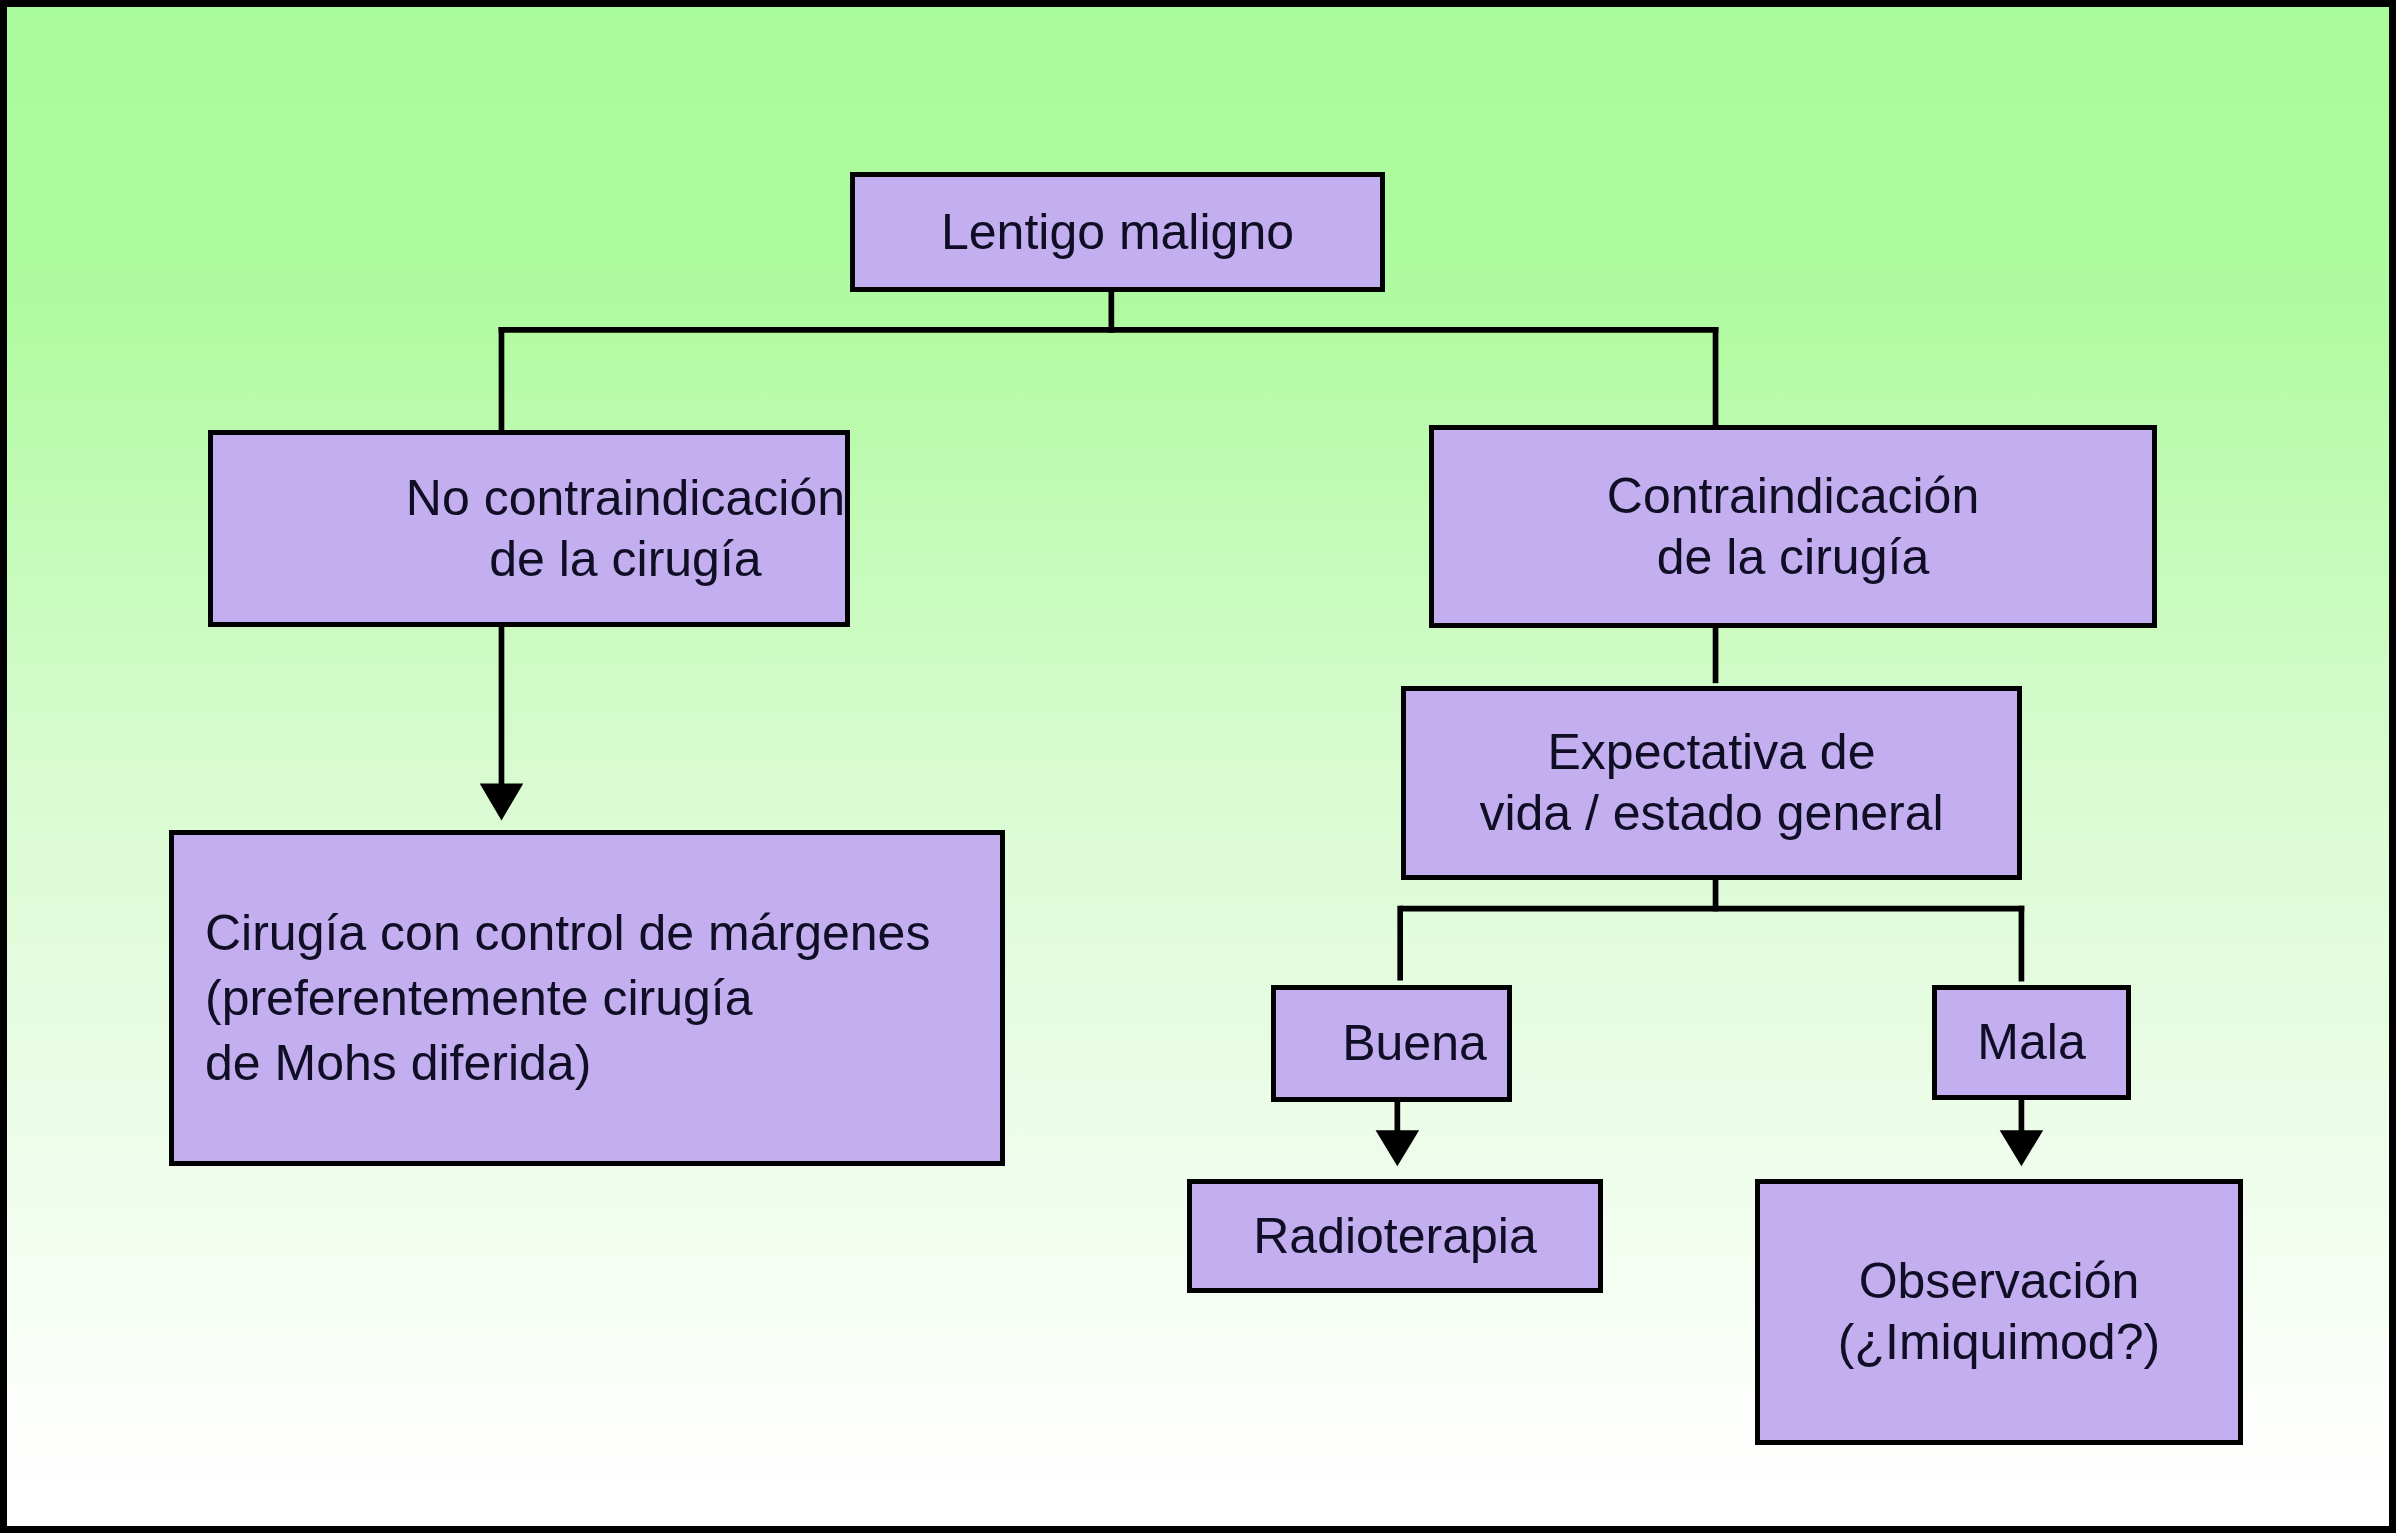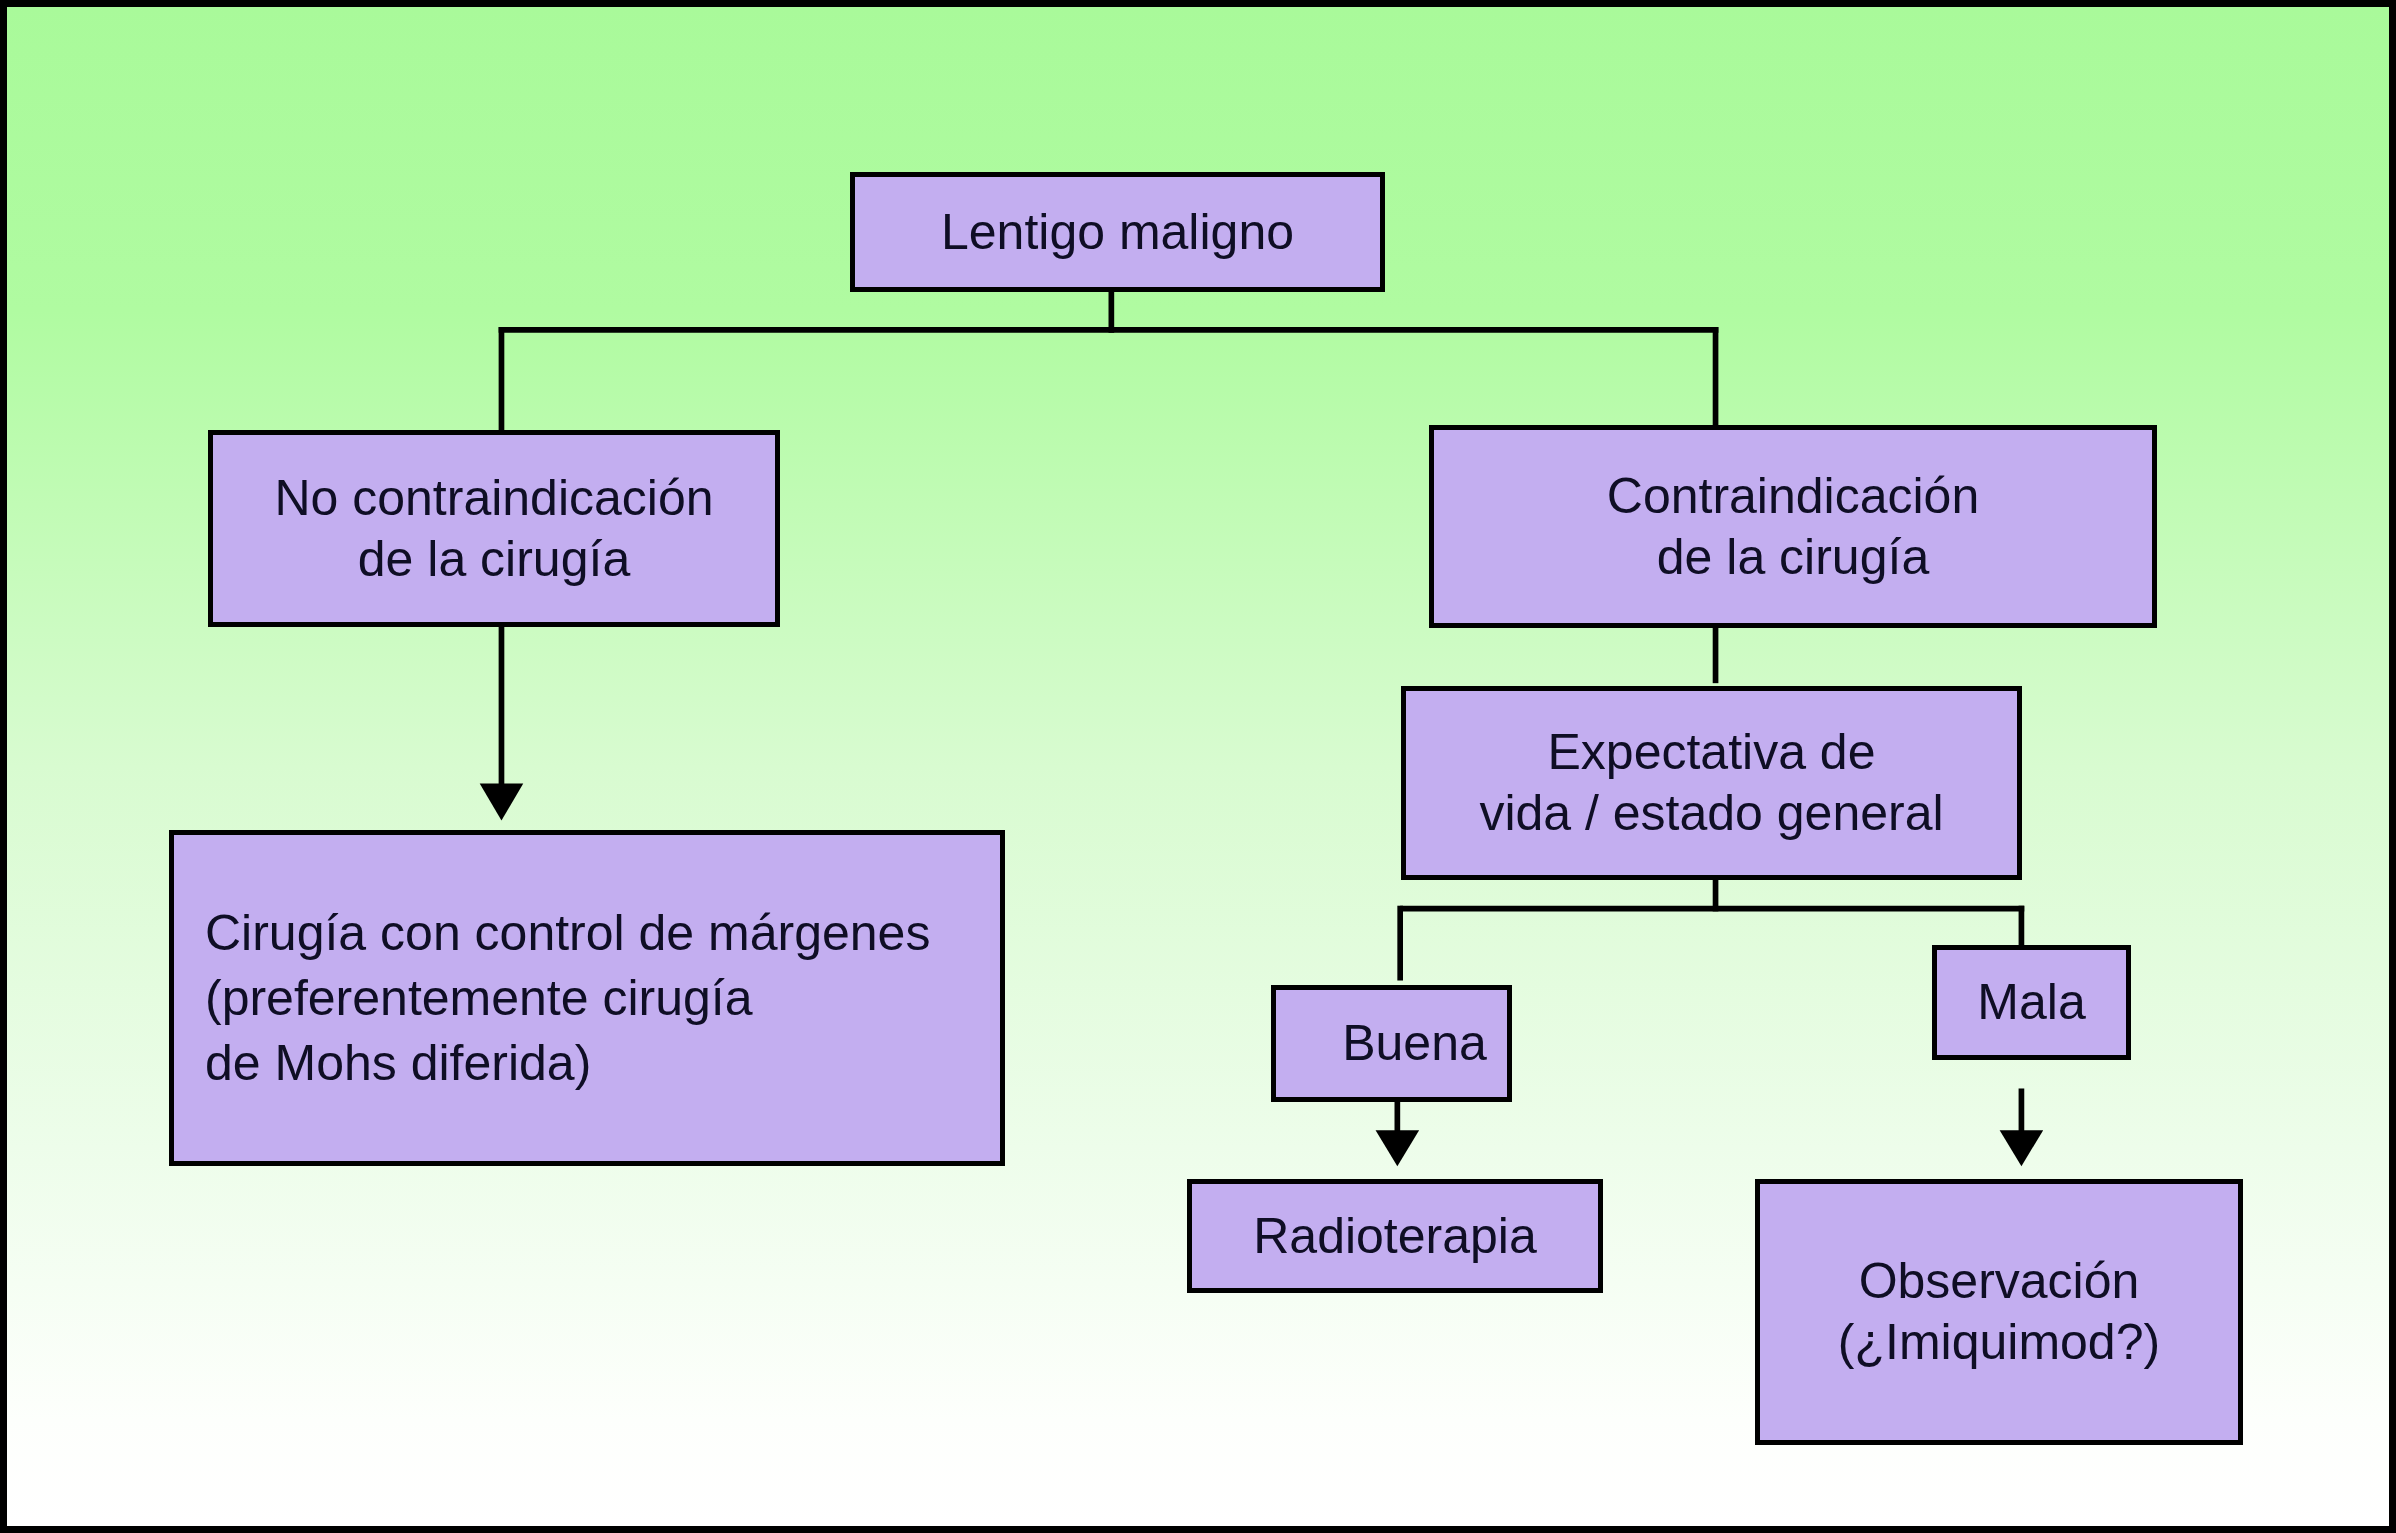--- a/index.html
+++ b/index.html
@@ -41,28 +41,28 @@
     font-size: 50px;
     line-height: 61px;
     display: flex;
     align-items: center;
     justify-content: center;
     text-align: center;
     white-space: pre-line;
   }
   
   .node-root        { left: 843px;  top: 165px;  width: 535px; height: 120px; }
-  .node-nocontra    { left: 201px;  top: 423px;  width: 572px; height: 197px; }
+  .node-nocontra    { left: 201px;  top: 423px;  width: 642px; height: 197px; justify-content: flex-end; }
   .node-contra      { left: 1422px; top: 418px;  width: 728px; height: 203px; }
   .node-cirugia     { left: 162px;  top: 823px;  width: 836px; height: 336px;
                       justify-content: flex-start; text-align: left;
                       padding-left: 31px; line-height: 65px; }
   .node-expectativa { left: 1394px; top: 679px;  width: 621px; height: 194px; }
   .node-buena       { left: 1264px; top: 978px; width: 241px; height: 117px; padding-left: 46px; }
-  .node-mala        { left: 1925px; top: 938px; width: 199px; height: 115px; }
+  .node-mala        { left: 1925px; top: 978px; width: 199px; height: 115px; }
   .node-radio       { left: 1180px; top: 1172px; width: 416px; height: 114px; }
   .node-observacion { left: 1748px; top: 1172px; width: 488px; height: 266px; }
 </style>
 </head>
 <body>
 
 <div class="stage">
 
   <svg class="connectors" viewBox="0 0 2507 1604" xmlns="http://www.w3.org/2000/svg">
 

